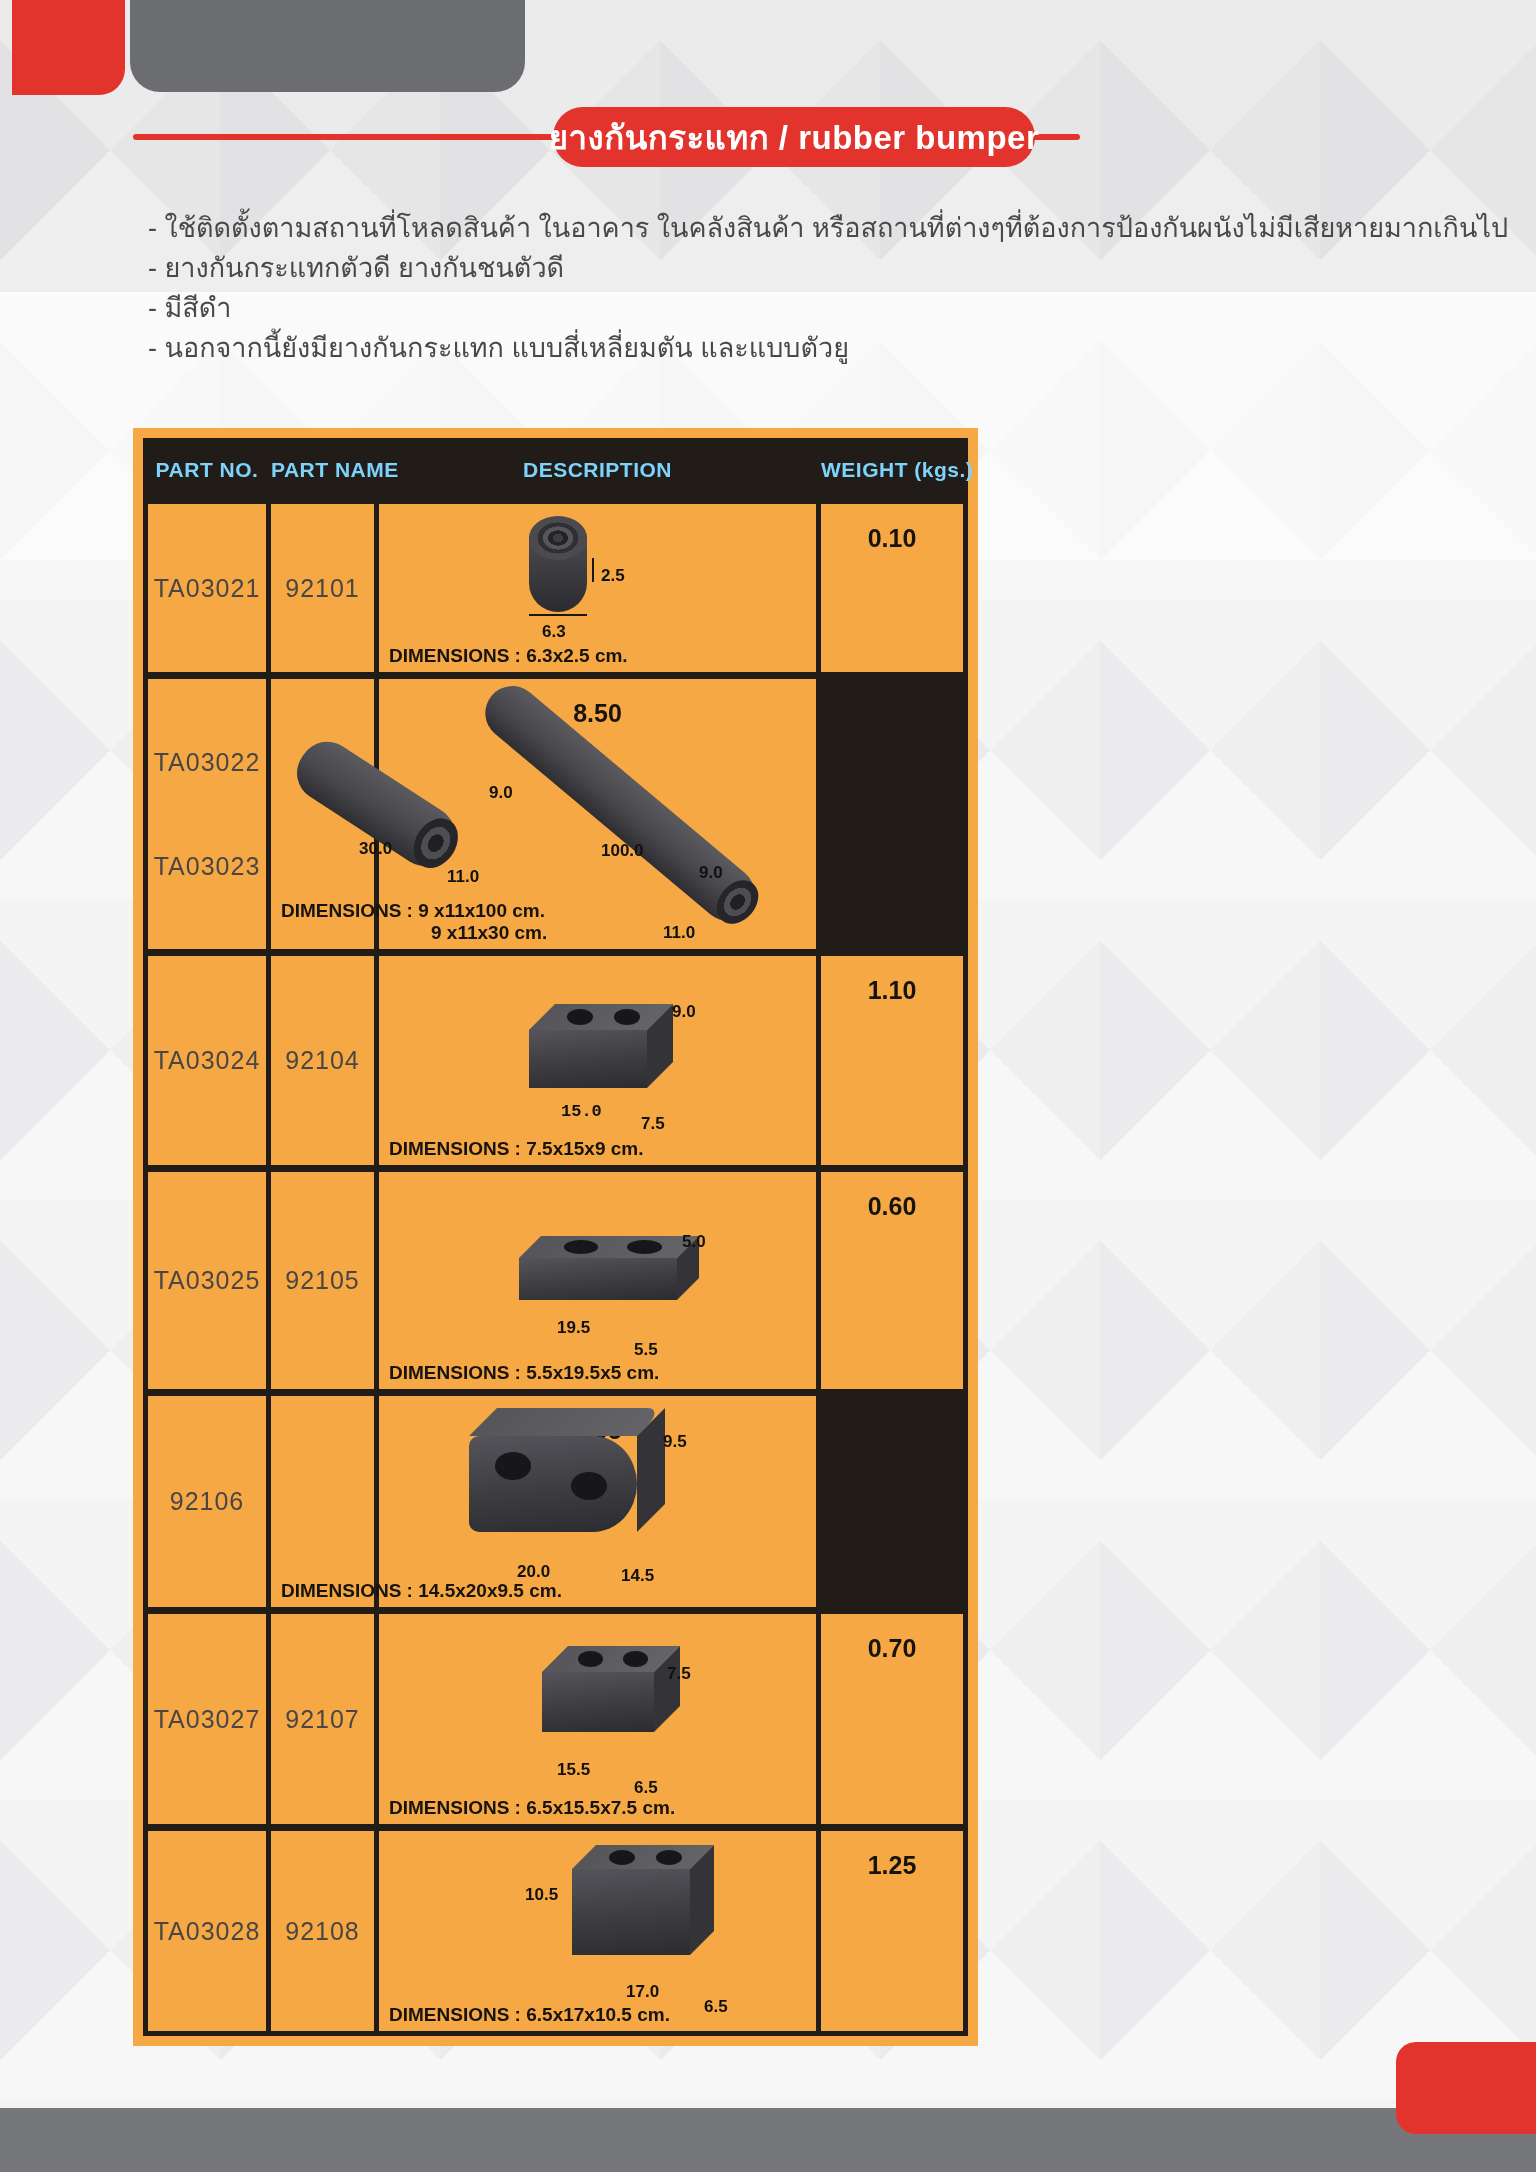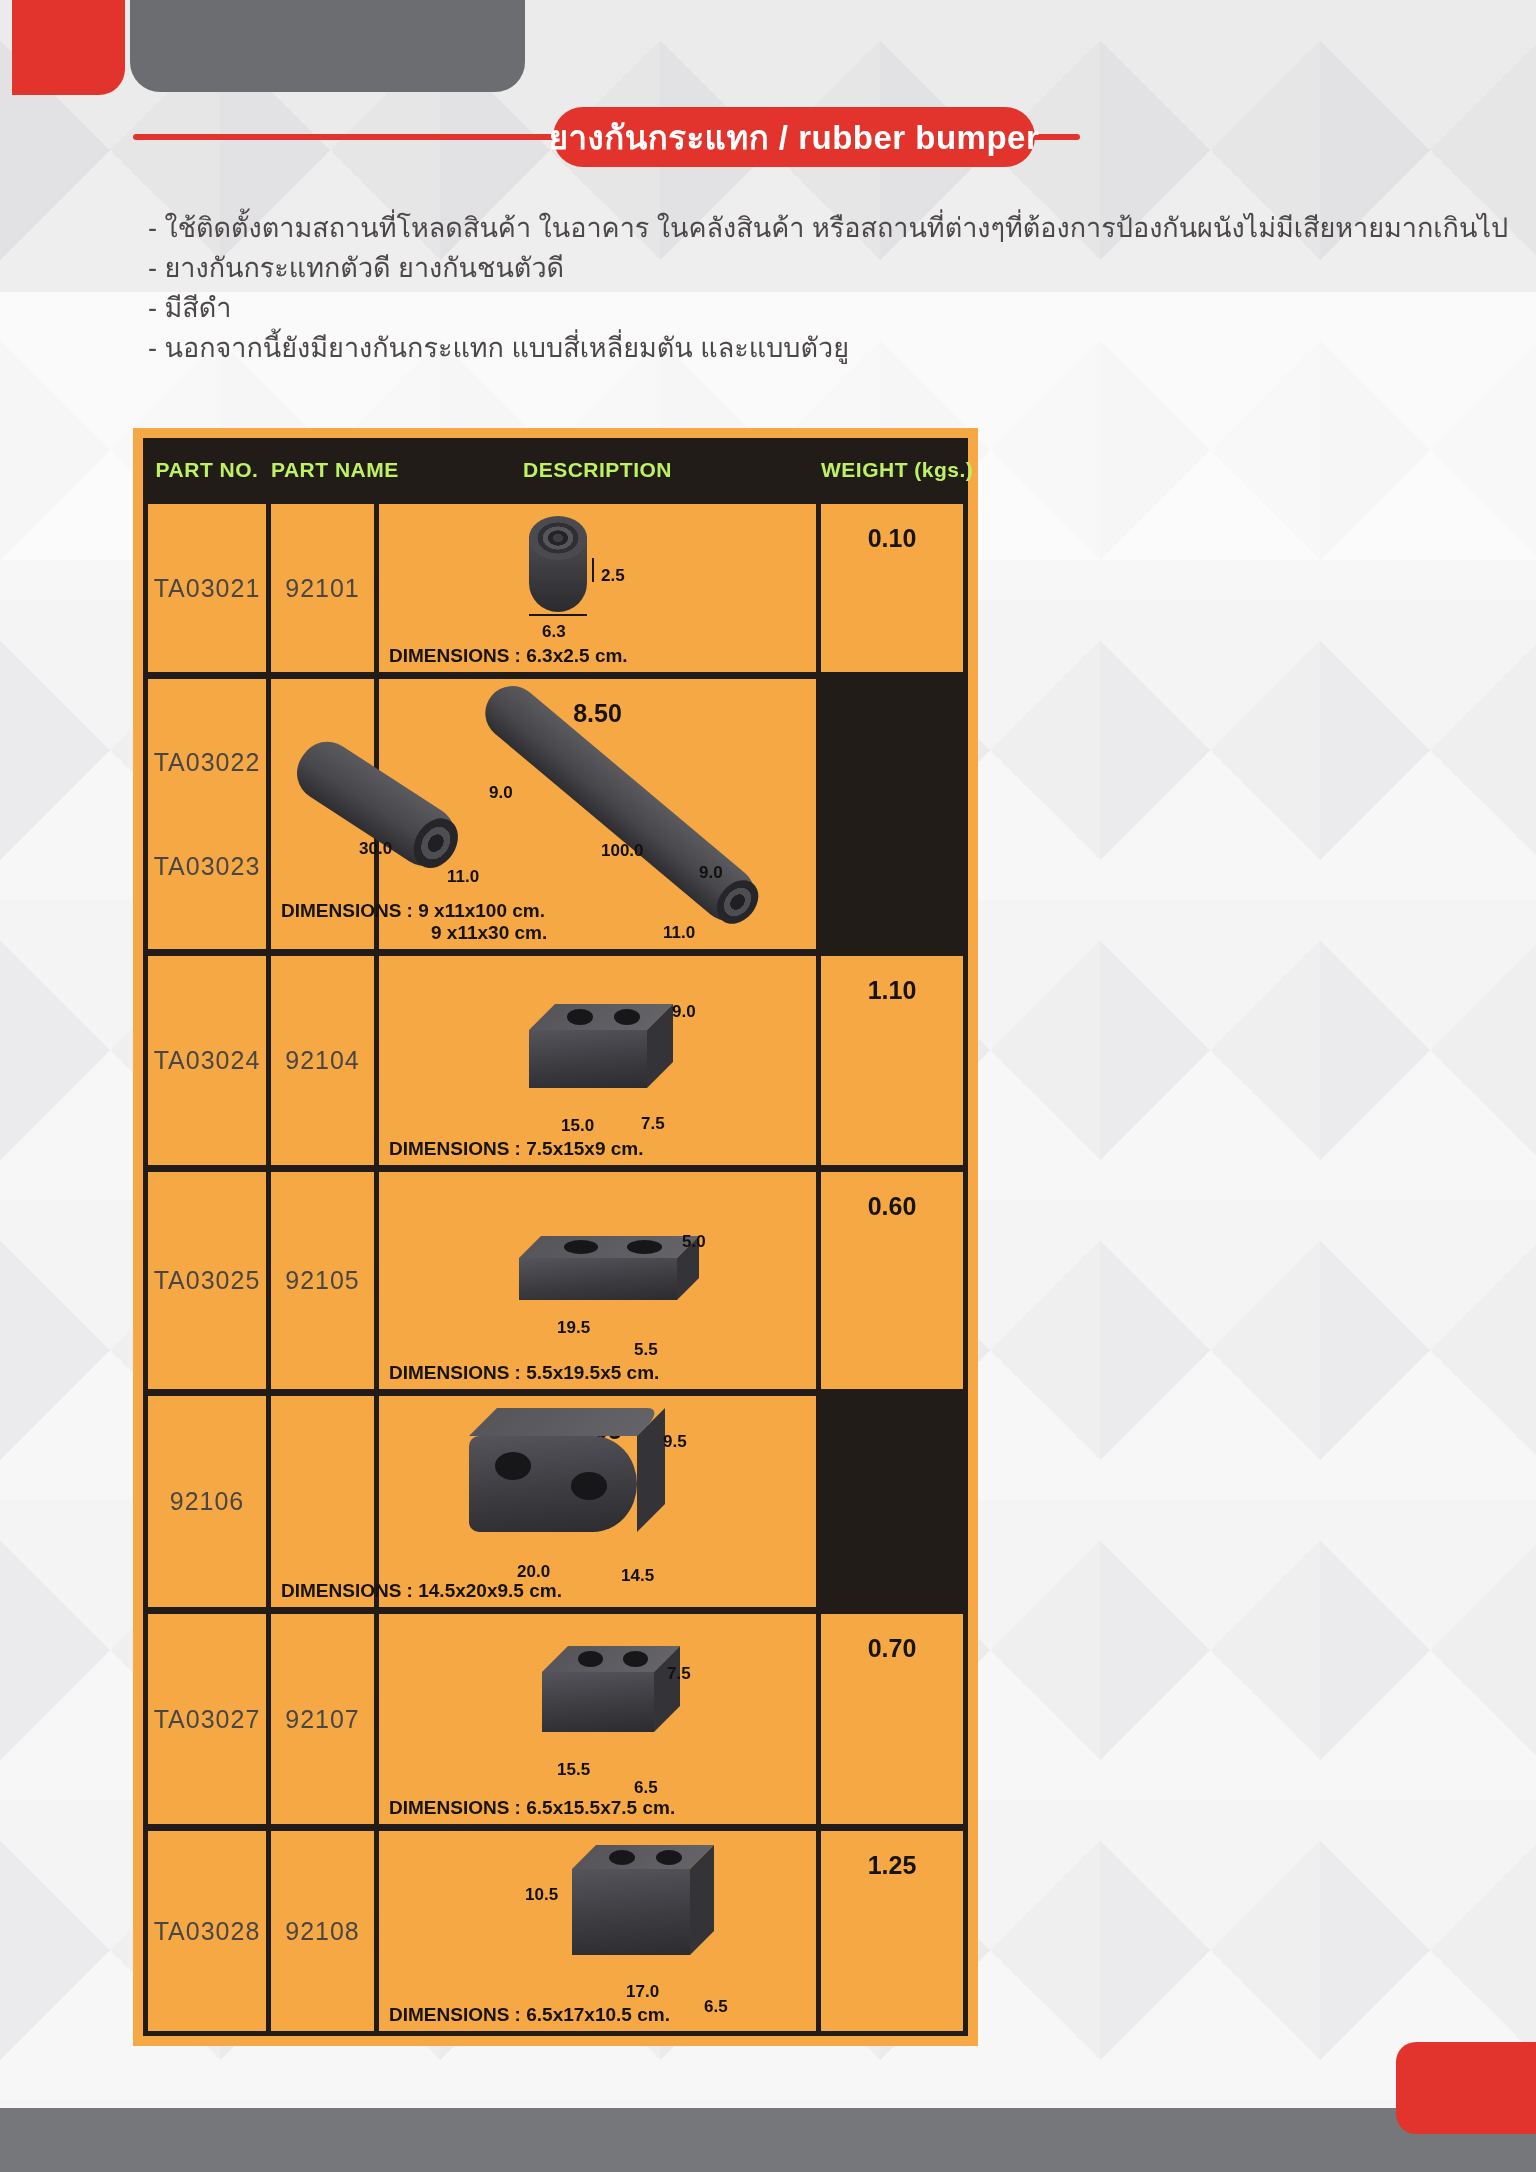--- a/index.html
+++ b/index.html
@@ -22,21 +22,21 @@
 
   
   .bullets{position:absolute;left:148px;top:208px;margin:0;padding:0;list-style:none;}
   .bullets li{font-size:27px;line-height:40px;color:var(--text-gray,#4c4749);font-weight:400;}
 
   
   .catalog-table{position:absolute;left:133px;top:428px;width:845px;background:var(--orange,#f5a843);padding:10px;box-sizing:border-box;}
   .tbl{background:var(--dark,#221c19);padding:5px;display:flex;flex-direction:column;gap:7px;}
   .thead,.trow{display:grid;grid-template-columns:118px 103px 437px 1fr;gap:5px;}
   .thead{height:54px;align-items:center;}
-  .thead .hcell{color:#bef264;font-weight:bold;font-size:21px;text-align:center;letter-spacing:.5px;white-space:nowrap;}
+  .thead .hcell{color:#7dd3fc;font-weight:bold;font-size:21px;text-align:center;letter-spacing:.5px;white-space:nowrap;}
   .trow .cell{background:var(--orange,#f5a843);position:relative;}
   .c-partno,.c-partname{display:flex;flex-direction:column;align-items:center;justify-content:center;}
   .trow[data-multi="true"] .c-partno,.trow[data-multi="true"] .c-partname{gap:75px;}
   .part-text{font-size:25px;color:#4a4645;letter-spacing:1px;}
   .c-weight{display:flex;flex-direction:column;align-items:center;padding-top:20px;gap:34px;box-sizing:border-box;}
   .weight-text{font-size:25px;font-weight:bold;color:#17130f;}
   .c-desc{overflow:visible;}
   .figure{position:absolute;inset:0;overflow:visible;z-index:2;}
   .dims{position:absolute;left:10px;bottom:5px;z-index:3;}
   .dims-line{font-size:19px;font-weight:bold;color:#17130f;white-space:nowrap;}
@@ -154,21 +154,21 @@
               <div class="part-text">92104</div>
             </div>
     <div class="cell c-desc">
       <div class="figure">
                 <div class="blk-face blk-top" style="left: 150px; top: 48px; width: 118px; height: 26px; transform: skewX(-45deg); transform-origin: left bottom;"></div>
                 <div class="blk-face blk-side" style="left: 268px; top: 74px; width: 26px; height: 58px; transform: skewY(-45deg); transform-origin: left top;"></div>
                 <div class="blk-face blk-front" style="left: 150px; top: 74px; width: 118px; height: 58px;"></div>
                 <div class="hole" style="left: 187.66px; top: 53.2px; width: 25.96px; height: 16.12px;"></div>
                 <div class="hole" style="left: 234.86px; top: 53.2px; width: 25.96px; height: 16.12px;"></div>
                 <span class="dim-label" style="left: 293px; top: 46px;">9.0</span>
-                <span class="dim-label" style="left: 182px; top: 160px;">15.0</span>
+                <span class="dim-label" style="left: 182px; top: 146px; font-family: Liberation Mono, monospace;">15.0</span>
                 <span class="dim-label" style="left: 262px; top: 158px;">7.5</span>
               </div>
       <div class="dims">
                 <div class="dims-line">DIMENSIONS : 7.5x15x9 cm.</div>
               </div>
     </div>
     <div class="cell c-weight">
               <div class="weight-text">1.10</div>
             </div>
   </div>

